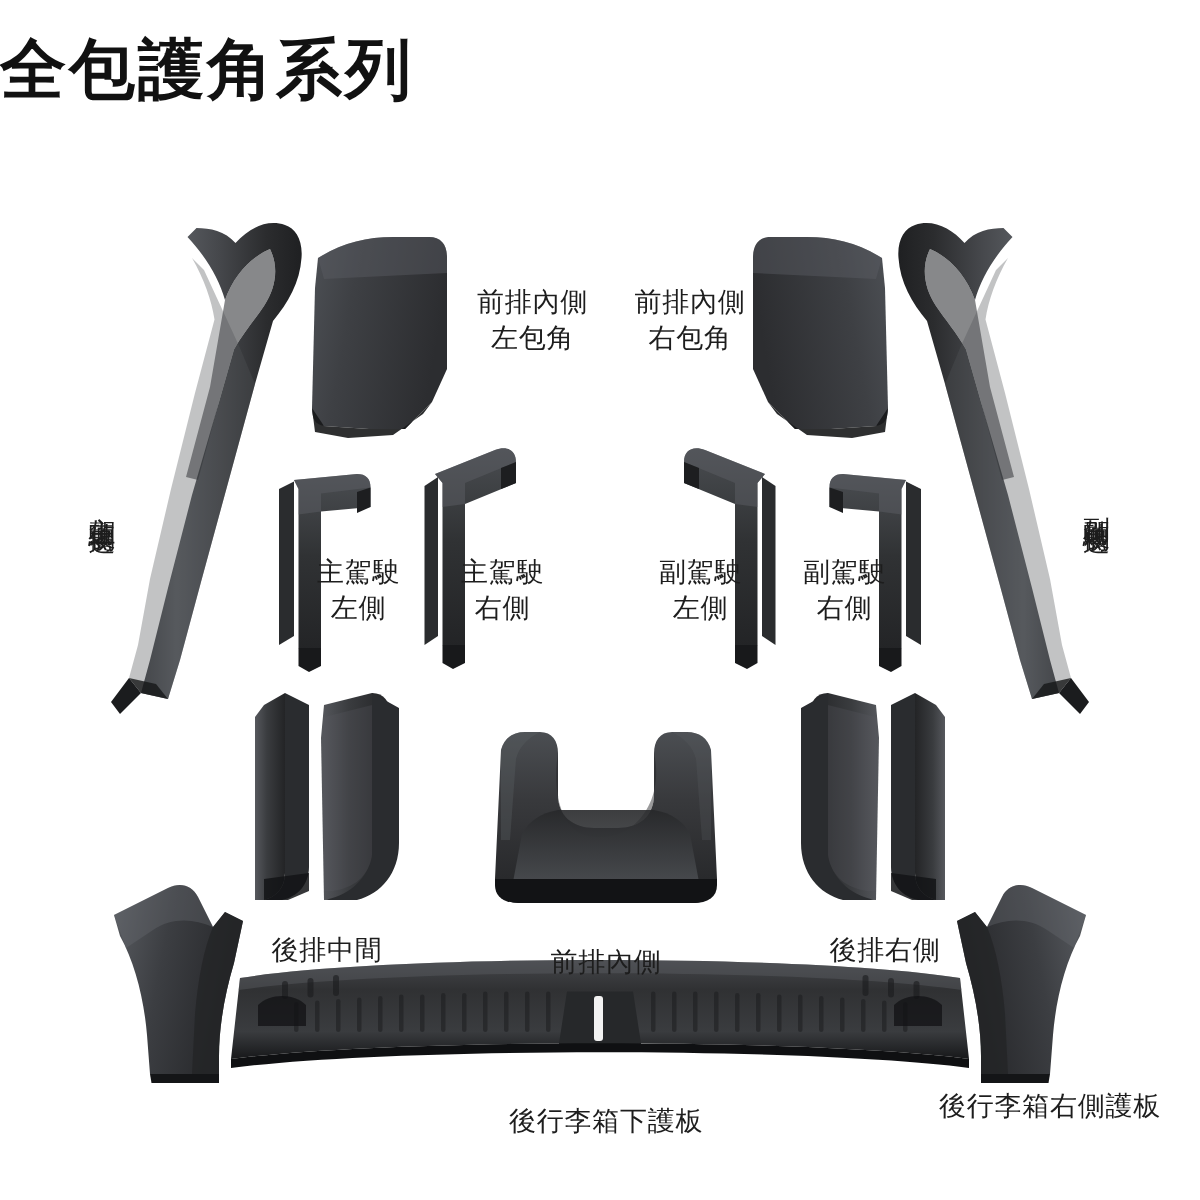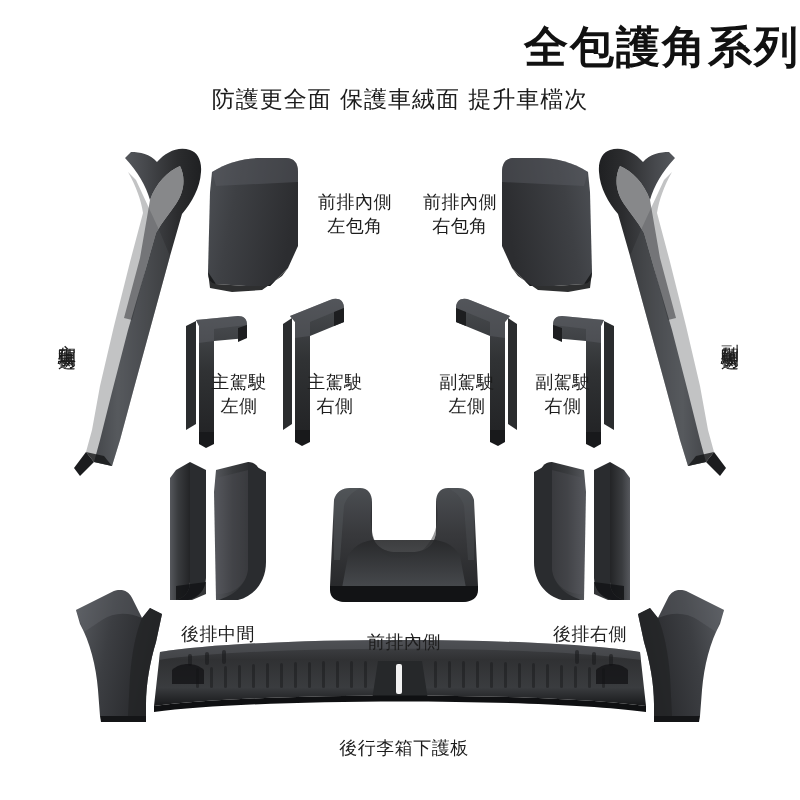--- a/index.html
+++ b/index.html
@@ -7,21 +7,21 @@
     width:800px;height:800px;
     background:#ffffff;
     font-family:"DejaVu Sans","Liberation Sans",sans-serif;
     overflow:hidden;
     position:relative;
   }
   #stage{position:relative;width:800px;height:800px;background:#fff;}
 
   
   .title{
-    position:absolute;left:0;top:24px;width:800px;text-align:right;
+    position:absolute;left:0;top:24px;width:800px;text-align:left;
     font-size:44px;font-weight:bold;color:#111;letter-spacing:2px;
     line-height:1.05;
   }
   .subtitle{
     position:absolute;left:0;top:84px;width:800px;text-align:center;
     font-size:23px;color:#1b1b1b;letter-spacing:1px;
   }
 
   
   .lbl{
@@ -38,21 +38,20 @@
 
   
   ::-webkit-scrollbar{display:none;}
 </style>
 </head>
 <body>
 
 <div id="stage">
 
   <div class="title">全包護角系列</div>
-  <div class="subtitle">防護更全面 保護車絨面 提升車檔次</div>
 
   <svg class="part" style="left:0;top:0;" width="800" height="800" viewBox="0 0 800 800" aria-hidden="true">
     <defs>
 
       <linearGradient id="gSillL" x1="0" y1="0" x2="1" y2="0">
         <stop offset="0%" stop-color="#3f4145"></stop>
         <stop offset="22%" stop-color="#5a5d62"></stop>
         <stop offset="48%" stop-color="#46484c"></stop>
         <stop offset="78%" stop-color="#2b2c2e"></stop>
         <stop offset="100%" stop-color="#1f2022"></stop>
@@ -359,14 +358,15 @@
 
   <div class="lbl" style="left:178px;top:622px;width:80px;">後排中間</div>
 
   <div class="lbl" style="left:364px;top:630px;width:80px;">前排內側</div>
 
   <div class="lbl" style="left:550px;top:622px;width:80px;">後排右側</div>
 
 
   <div class="lbl" style="left:336px;top:736px;width:136px;text-align:center;">後行李箱下護板</div>
 
+  <div class="lbl" style="left:625px;top:726px;width:150px;">後行李箱右側護板</div>
 
 </div>
 
 </body></html>

